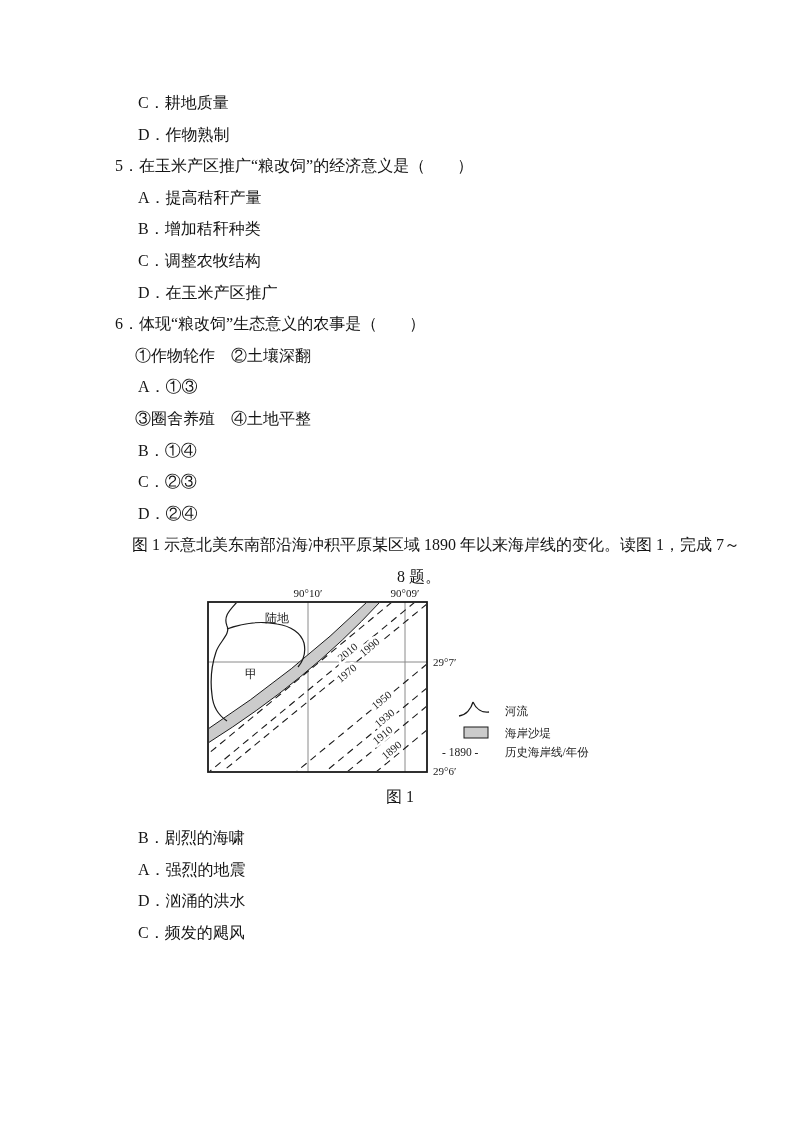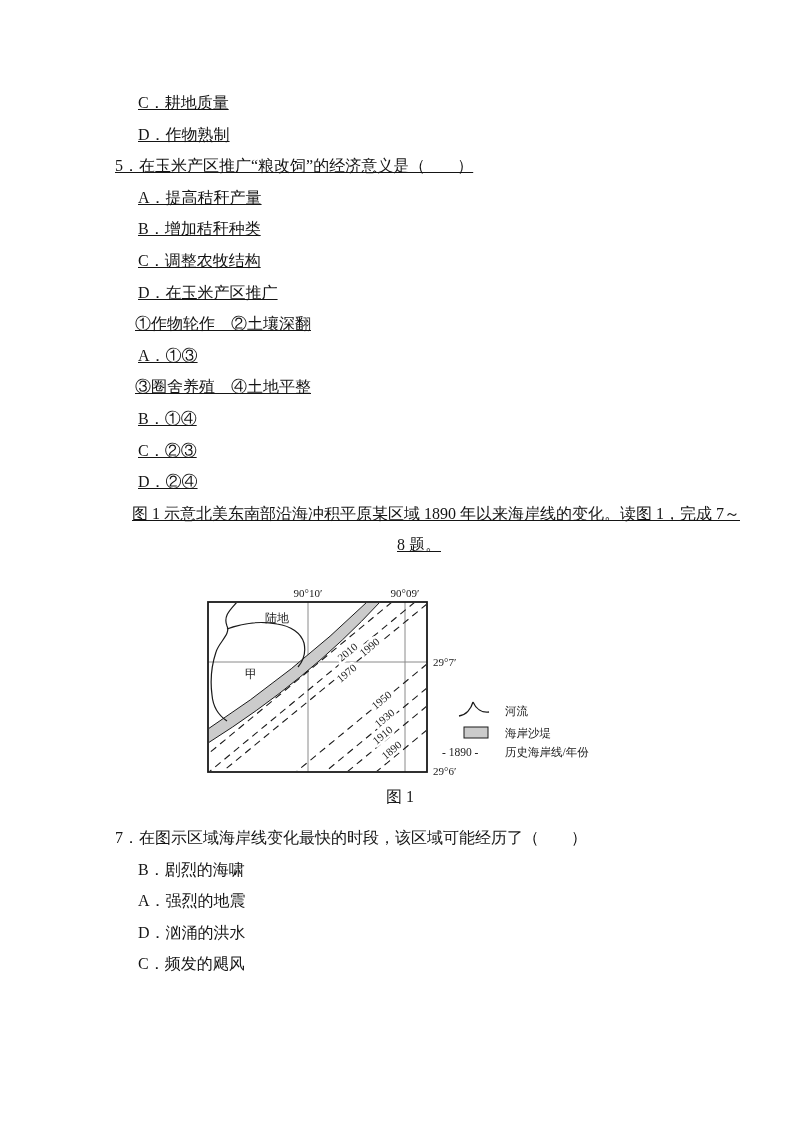--- a/index.html
+++ b/index.html
@@ -5,21 +5,21 @@
   html,body{margin:0;padding:0;background:#fff;}
   .page{
     position:relative;
     width:793px;height:1122px;
     background:#ffffff;
     overflow:hidden;
     font-family:"Liberation Serif","DejaVu Serif",serif;
     font-size:16px;
     color:#151515;
   }
-  .content{position:absolute;left:85px;top:87px;right:40px;text-decoration:underline;}
+  .content{position:absolute;left:85px;top:87px;right:40px;}
   .content2{position:absolute;left:85px;top:822px;right:50px;}
   .line{line-height:31.6px;white-space:pre;}
   .q{padding-left:30px;}
   .opt{padding-left:53px;}
   .sub{padding-left:50px;}
   .p1{padding-left:47px;}
   .p2{padding-left:0;text-align:center;}
   .figure-svg{position:absolute;left:185px;top:578px;}
   .figure-svg text{font-family:"Liberation Serif","DejaVu Serif",serif;fill:#1a1a1a;}
 </style>
@@ -31,20 +31,21 @@
   <div class="content">
     <div class="line opt">C．耕地质量</div>
     <div class="line opt">D．作物熟制</div>
 
     <div class="line q">5．在玉米产区推广“粮改饲”的经济意义是（　　）</div>
     <div class="line opt">A．提高秸秆产量</div>
     <div class="line opt">B．增加秸秆种类</div>
     <div class="line opt">C．调整农牧结构</div>
     <div class="line opt">D．在玉米产区推广</div>
 
+    <div class="line q">6．体现“粮改饲”生态意义的农事是（　　）</div>
     <div class="line sub">①作物轮作　②土壤深翻</div>
     <div class="line opt">A．①③</div>
     <div class="line sub">③圈舍养殖　④土地平整</div>
     <div class="line opt">B．①④</div>
     <div class="line opt">C．②③</div>
     <div class="line opt">D．②④</div>
 
     <div class="line p1">图 1 示意北美东南部沿海冲积平原某区域 1890 年以来海岸线的变化。读图 1，完成 7～</div>
     <div class="line p2">8 题。</div>
   </div>
@@ -105,20 +106,19 @@
       <text x="505" y="737" font-size="11.5">海岸沙堤</text>
 
       <text x="442" y="756" font-size="11.5">- 1890 -</text>
       <text x="505" y="756" font-size="11.5">历史海岸线/年份</text>
     </g>
 
     <text x="400" y="802" font-size="16" text-anchor="middle">图 1</text>
   </svg>
 
   <div class="content2">
-    <div class="line q">7．在图示区域海岸线变化最快的时段，该区域可能经历了（　　）</div>
     <div class="line opt">B．剧烈的海啸</div>
     <div class="line opt">A．强烈的地震</div>
     <div class="line opt">D．汹涌的洪水</div>
     <div class="line opt">C．频发的飓风</div>
   </div>
 
 </div>
 
 </body></html>

